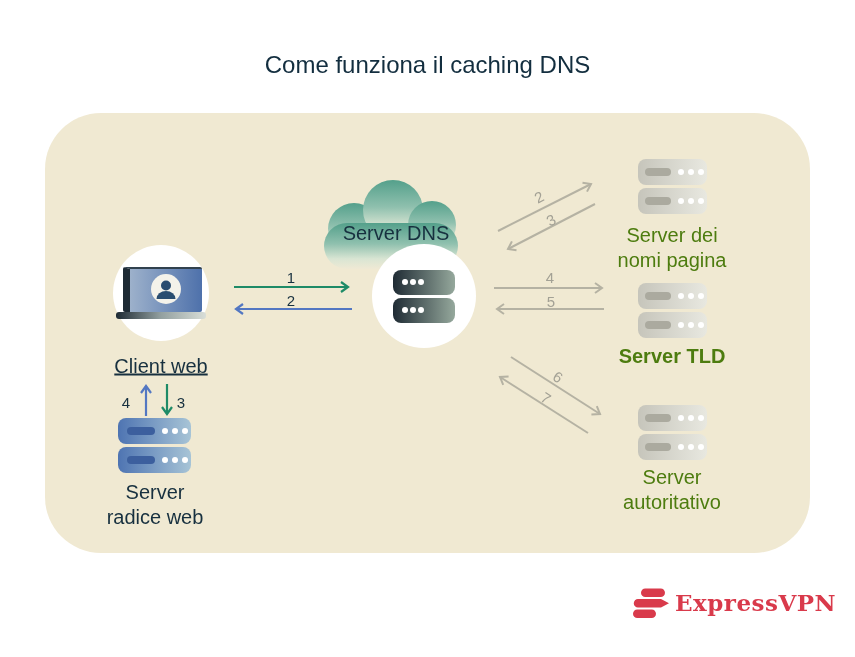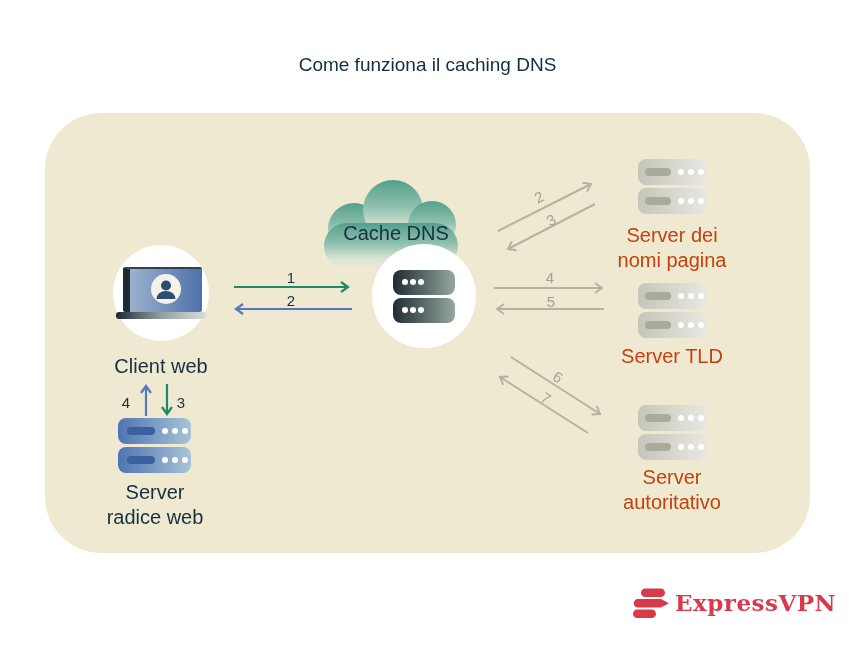--- a/index.html
+++ b/index.html
@@ -1,19 +1,19 @@
 <!DOCTYPE html>
 <html><head>
 <meta charset="utf-8">
 <style>
   html,body{margin:0;padding:0;background:#fff;}
   .page{position:relative;width:855px;height:657px;background:#ffffff;overflow:hidden;
         font-family:"Liberation Sans",sans-serif;}
   .title{position:absolute;left:0;right:0;top:48px;margin:0;text-align:center;
-         font-size:19px;line-height:34px;font-weight:500;color:#132e3f;}
+         font-size:24px;line-height:34px;font-weight:500;color:#132e3f;}
   .panel{position:absolute;left:45px;top:113px;width:765px;height:440px;
          background:#f0e9d2;border-radius:56px;}
   .abs{position:absolute;}
   
   .halo{position:absolute;background:#ffffff;border-radius:50%;}
   .halo.client{left:113px;top:245px;width:96px;height:96px;}
   .halo.dns{left:372px;top:244px;width:104px;height:104px;}
   
   .laptop-screen{position:absolute;left:123px;top:267px;width:79px;height:45px;box-sizing:border-box;
         background:linear-gradient(90deg,#9db1cb,#4e71ab);
@@ -31,21 +31,21 @@
   .unit.blue .dash{left:9px;width:28px;background:#3c5f9e;}
   .unit.gray .dash{left:7px;width:26px;background:#abaa9f;}
   .dot{position:absolute;width:6px;height:6px;border-radius:50%;background:#ffffff;top:10px;}
   .unit.dark .dot{top:9px;}
   .unit.dark .d1{left:9px;}  .unit.dark .d2{left:17px;} .unit.dark .d3{left:25px;}
   .unit.blue .d1{left:44px;} .unit.blue .d2{left:54px;} .unit.blue .d3{left:64px;}
   .unit.gray .d1{left:40px;} .unit.gray .d2{left:50px;} .unit.gray .d3{left:60px;}
   
   .lbl{position:absolute;transform:translate(-50%,-50%);white-space:nowrap;text-align:center;
        font-size:20px;line-height:25px;color:#17303f;font-weight:500;}
-  .lbl.muted{color:#c2410c;}
+  .lbl.muted{color:#4d7c0f;}
   .step{position:absolute;transform:translate(-50%,-50%);font-size:15px;color:#17303f;}
   .step.muted{color:#a3a195;}
   .step.rneg{transform:translate(-50%,-50%) rotate(-27deg);}
   .step.rpos{transform:translate(-50%,-50%) rotate(33deg);}
   svg.overlay{position:absolute;left:0;top:0;pointer-events:none;}
   
   .brand-text{position:absolute;left:675px;top:589px;font-family:"DejaVu Serif",serif;
        font-weight:bold;font-size:23px;color:#d93a4b;letter-spacing:.5px;}
 </style>
 </head>
@@ -179,31 +179,31 @@
   <div class="step" style="left:291px;top:300px;">2</div>
   <div class="step" style="left:126px;top:402px;">4</div>
   <div class="step" style="left:181px;top:402px;">3</div>
   <div class="step muted rneg" style="left:539px;top:197px;">2</div>
   <div class="step muted rneg" style="left:551px;top:220px;">3</div>
   <div class="step muted" style="left:550px;top:277px;">4</div>
   <div class="step muted" style="left:551px;top:301px;">5</div>
   <div class="step muted rpos" style="left:558px;top:377px;">6</div>
   <div class="step muted rpos" style="left:546px;top:398px;">7</div>
 
-  <div class="lbl" style="left:396px;top:233px;">Cache DNS</div>
-  <div class="lbl" style="left:161px;top:366px;">Client web</div>
+  <div class="lbl" style="left:396px;top:233px;">Server DNS</div>
+  <div class="lbl" style="left:161px;top:366px;text-decoration:underline;">Client web</div>
   <div class="lbl" style="left:155px;top:505px;">
     <span>Server</span><br>
     <span>radice web</span>
   </div>
   <div class="lbl muted" style="left:672px;top:248px;">
     <span>Server dei</span><br>
     <span>nomi pagina</span>
   </div>
-  <div class="lbl muted" style="left:672px;top:356px;">Server TLD</div>
+  <div class="lbl muted" style="left:672px;top:356px;font-weight:bold;">Server TLD</div>
   <div class="lbl muted" style="left:672px;top:490px;">
     <span>Server</span><br>
     <span>autoritativo</span>
   </div>
 
   <svg class="abs" style="left:632px;top:587px;" width="38" height="32" viewBox="0 0 38 32">
     <g fill="#d93a4b">
       <rect x="9" y="1.5" width="24" height="8.5" rx="4.25"></rect>
       <path d="M6 12 H29 L37 16.25 L29 20.5 H6 A4.25 4.25 0 0 1 6 12 Z"></path>
       <rect x="1" y="22.5" width="23" height="8.5" rx="4.25"></rect>

